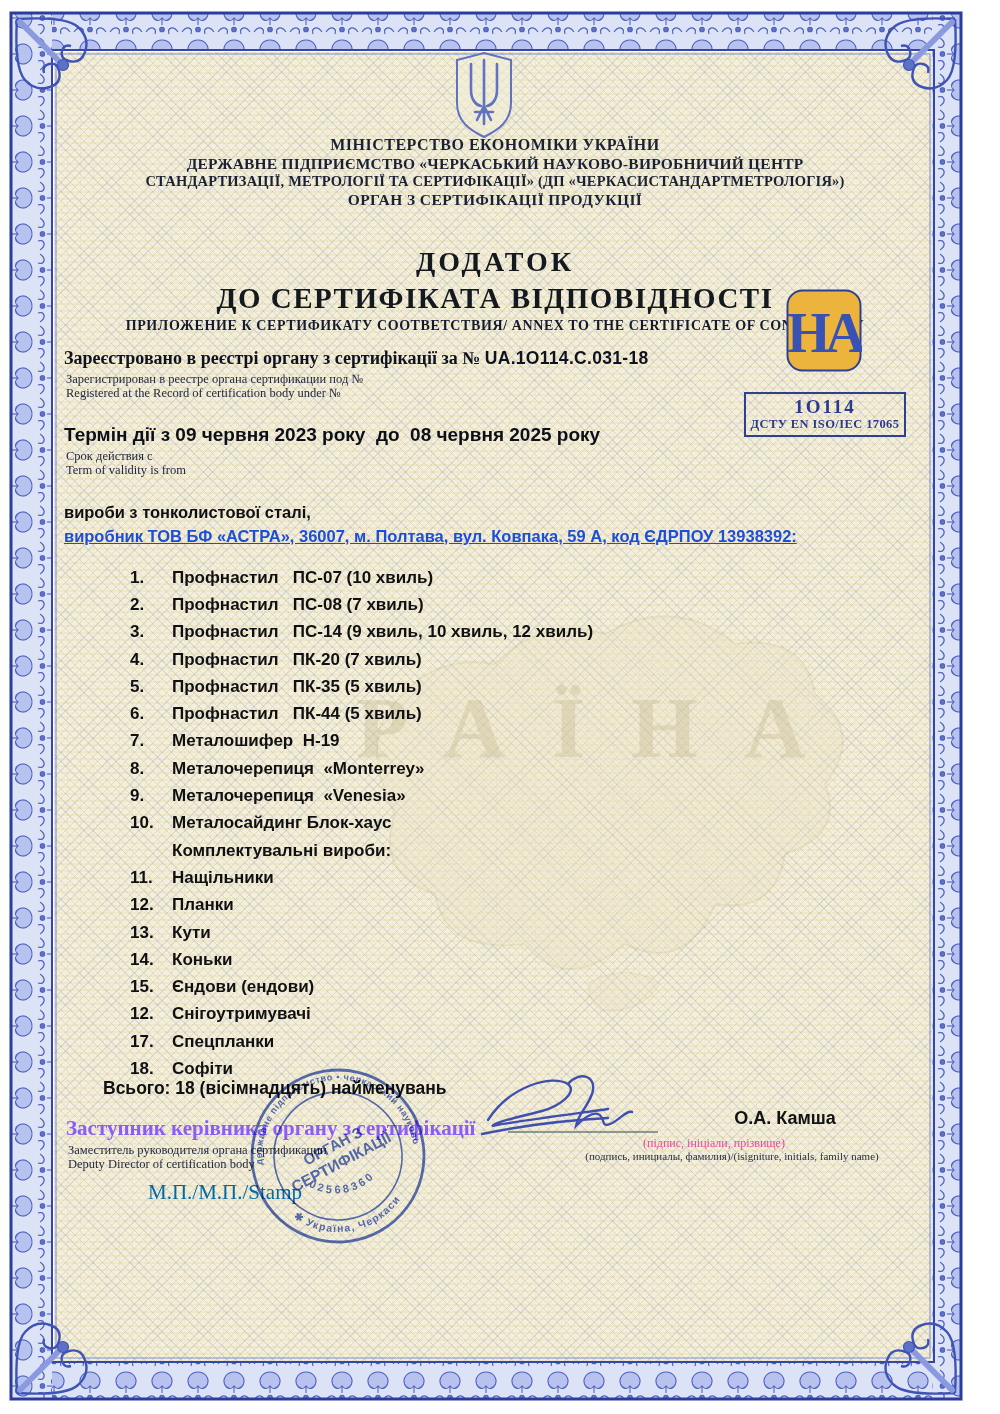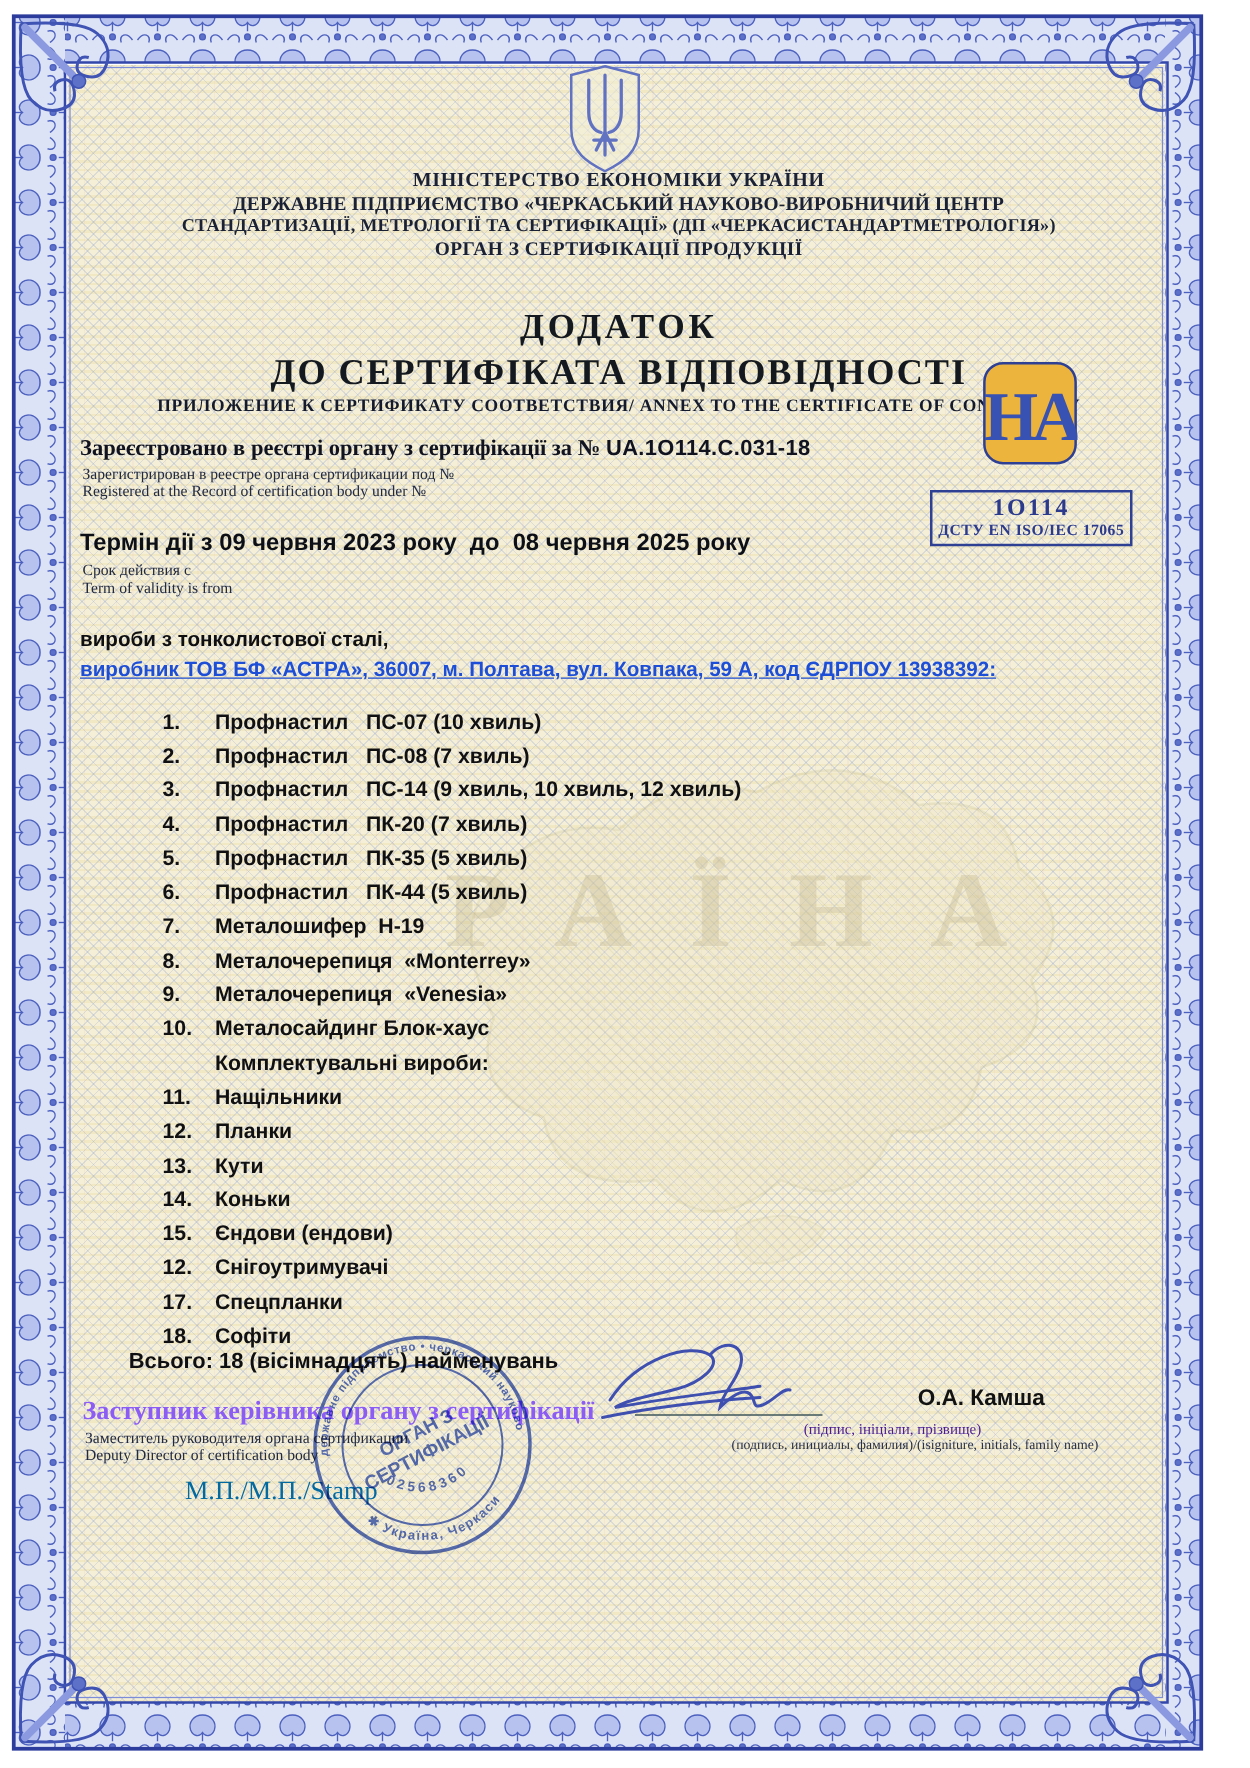--- a/index.html
+++ b/index.html
@@ -41,21 +41,21 @@
   .prow{display:flex;height:27.3px;align-items:center;
         font-family:"Liberation Sans",sans-serif;font-weight:bold;font-size:17px;color:#101013;}
   .pnum{width:42px;white-space:pre;}
   .pname{white-space:pre;}
   .total{left:103px;top:1078px;font-size:17.5px;color:#0f0f12;}
   .pos-ua{left:66px;top:1116px;font-size:21px;color:#8b5cf6;}
   .pos-ru{left:68px;top:1143px;}
   .pos-en{left:68px;top:1157px;}
   .mp{left:148px;top:1180px;font-size:21px;color:#0369a1;}
   .sig-name{left:690px;top:1108px;width:190px;text-align:center;font-size:18px;color:#121212;}
-  .hint1{left:608px;top:1136px;width:212px;text-align:center;font-size:12px;color:#4c1d95;}
+  .hint1{left:608px;top:1136px;width:212px;text-align:center;font-size:12px;color:#ec4899;}
   .hint2{left:540px;top:1150px;width:384px;text-align:center;font-size:11px;color:#2a3047;}
   .code-box{left:744px;top:392px;width:158px;height:41px;border:2px solid #2e4094;
             text-align:center;color:#2b3a8c;}
   .code-line1{font-size:19px;font-weight:bold;letter-spacing:2px;line-height:21px;margin-top:2px;}
   .code-line2{font-size:12.5px;font-weight:bold;letter-spacing:.4px;line-height:15px;}
   .wm-text{left:356px;top:678px;font-size:86px;font-weight:bold;letter-spacing:46px;
            color:rgba(196,186,148,.38);font-family:"Liberation Serif",serif;}
   .map{left:340px;top:552px;opacity:.55;}
   .stamp{left:238px;top:1056px;opacity:.84;mix-blend-mode:multiply;}
   .sig{left:480px;top:1068px;}

